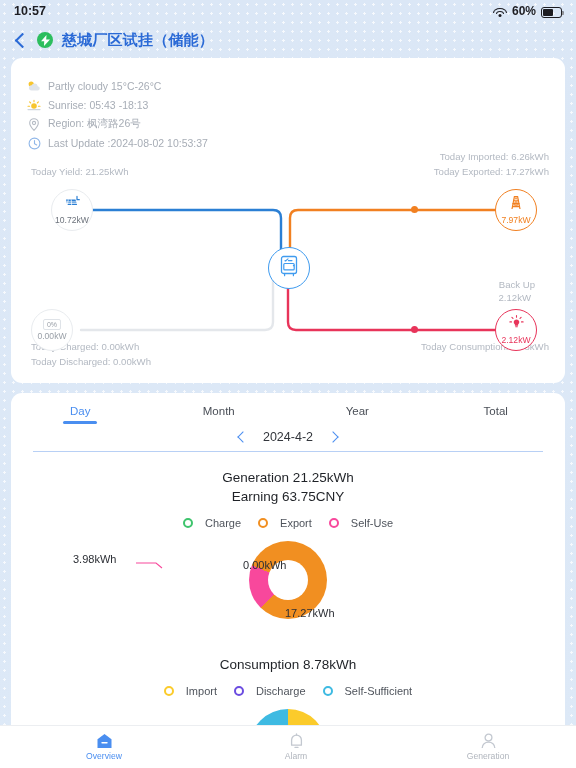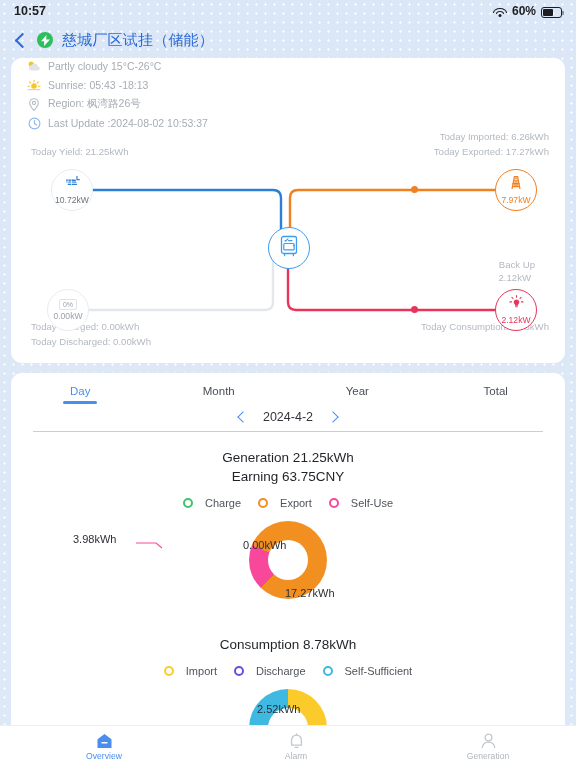--- a/index.html
+++ b/index.html
@@ -34,27 +34,27 @@
   .batt{ width:21px;height:11px;border:1.3px solid #1d1d22;border-radius:3px;position:relative;padding:1.4px;}
   .batt:after{content:"";position:absolute;right:-3px;top:3.2px;width:1.6px;height:4px;background:rgba(29,29,34,.45);border-radius:0 1px 1px 0;}
   .batt b{display:block;height:100%;background:#1d1d22;border-radius:1px;}
 
   
   .navbar{ height:36px; display:flex; align-items:center; padding:0 14px; gap:9px;}
   .back-chev{ width:11px;height:11px; border-left:2.4px solid #2b6ad6; border-bottom:2.4px solid #2b6ad6;
      transform:rotate(45deg); margin-left:3px;}
   .leaf-badge{ width:16px;height:16px;border-radius:50%;background:#2dbe5e;display:flex;align-items:center;justify-content:center;}
   .leaf-badge svg{ display:block; }
-  .nav-title{ font-size:15px; color:#2b6ad6; font-weight:normal; letter-spacing:.2px;}
+  .nav-title{ font-size:15px; color:#2b6ad6; font-weight:bold; letter-spacing:.2px;}
 
   
   .card{ background:#fff; border-radius:11px; margin:0 11px 10px; }
 
   
-  .info{ padding:0 16px 4px; }
+  .info{ padding:20px 16px 4px; }
   .info-row{ display:flex; align-items:center; gap:7px; height:16px; margin-bottom:3px;}
   .info-row span{ font-size:10.5px; color:#a7adb6; }
   .ic{ width:14px;height:14px; flex:0 0 14px; display:flex;align-items:center;justify-content:center;}
 
   
   .flow{ position:relative; height:225px; }
   .flow-lbl{ position:absolute; font-size:9.6px; color:#b3b9c2; white-space:nowrap; }
   .node{ position:absolute; width:42px;height:42px;border-radius:50%; background:#fff;
          display:flex;flex-direction:column;align-items:center;justify-content:center; z-index:4;}
   .node .nv{ font-size:8.6px; margin-top:1px; }
@@ -206,21 +206,21 @@
         <span>
           <svg width="16" height="15" viewBox="0 0 16 15">
             <path d="M4 14 6.4 1.5h3.2L12 14" fill="none" stroke="#f18021" stroke-width="1.2"></path>
             <path d="M5.2 5.3h5.6M4.6 8.6h6.8M4 11.6h8M6.6 3.1h2.8" stroke="#f18021" stroke-width="1.1"></path>
             <path d="M5.4 5.3 10.6 8.6M10.8 5.3 5.4 8.6M4.6 8.6 11.4 11.6M11.4 8.6 4.6 11.6" stroke="#f18021" stroke-width=".8"></path>
           </svg>
         </span>
         <span class="nv">7.97kW</span>
       </div>
 
-      <div class="node node-batt" style="left:36px;top:151px">
+      <div class="node node-batt" style="left:20px;top:151px">
         <span class="batt-pct">0%</span>
         <span class="nv">0.00kW</span>
       </div>
 
       <div class="node node-load" style="right:28px;top:151px">
         <span>
           <svg width="15" height="15" viewBox="0 0 15 15">
             <path d="M7.5 4.4a2.8 2.8 0 0 1 1.6 5.1v1.3H5.9V9.5A2.8 2.8 0 0 1 7.5 4.4z" fill="#e8345a"></path>
             <rect x="6.1" y="11.3" width="2.8" height=".9" rx=".4" fill="#e8345a"></rect>
             <g stroke="#e8345a" stroke-width="1.1" stroke-linecap="round">

